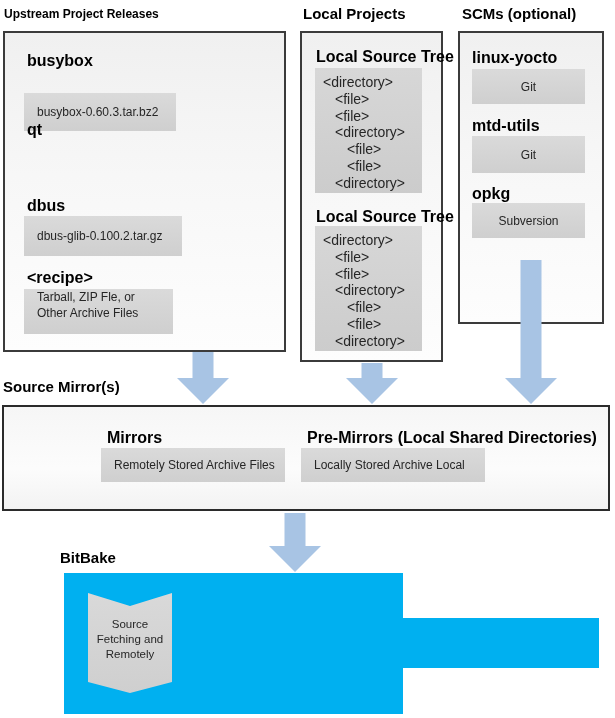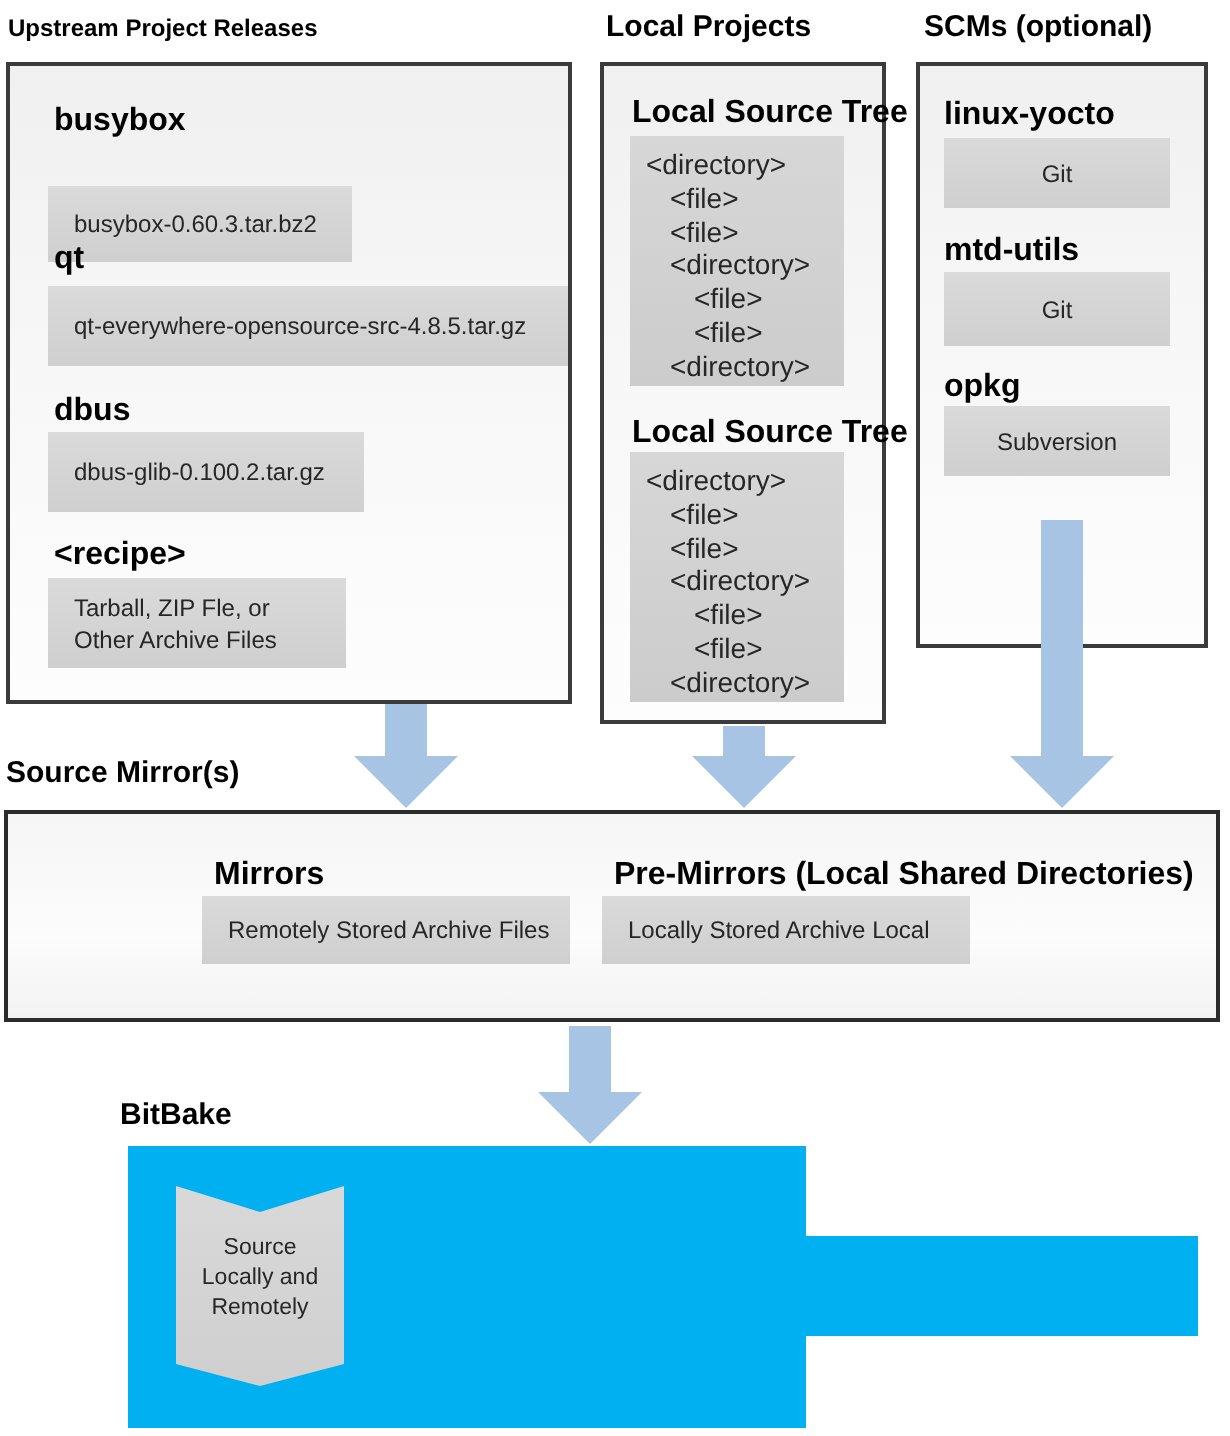--- a/index.html
+++ b/index.html
@@ -14,21 +14,21 @@
     box-sizing:border-box;
   }
   .inner-label{position:absolute;font-weight:bold;font-size:16px;color:#000;white-space:nowrap;}
   .item-box{
     position:absolute;background:linear-gradient(180deg,#dadada 0%,#cfcfcf 100%);
     font-size:12px;color:#262626;box-sizing:border-box;
     display:flex;align-items:center;
   }
   .item-box.left{padding-left:13px;}
   .item-box.center{justify-content:center;}
-  .item-box.two-line{flex-direction:column;align-items:flex-start;justify-content:center;line-height:16px;}
+  .item-box.two-line{flex-direction:column;align-items:flex-start;line-height:16px;}
   .tree-box{
     position:absolute;background:linear-gradient(180deg,#d7d7d7 0%,#cccccc 100%);
     font-size:14px;color:#262626;box-sizing:border-box;padding:6px 0 0 8px;line-height:16.8px;
   }
   .tree-line{white-space:pre;}
   .ind0{padding-left:0;}
   .ind1{padding-left:12px;}
   .ind2{padding-left:24px;}
   .arrow{position:absolute;}
   .arrow .shaft{
@@ -62,21 +62,20 @@
 
   <div class="sec-title" style="left:4px;top:7px;font-size:12px;">Upstream Project Releases</div>
   <div class="sec-title" style="left:303px;top:5px;">Local Projects</div>
   <div class="sec-title" style="left:462px;top:5px;">SCMs (optional)</div>
 
   <div class="outer-box" style="left:3px;top:31px;width:283px;height:321px;">
     <div class="inner-label" style="left:22px;top:19px;">busybox</div>
     <div class="item-box left" style="left:19px;top:43px;width:152px;height:38px;margin-top:17px;">busybox-0.60.3.tar.bz2</div>
 
     <div class="inner-label" style="left:22px;top:88px;">qt</div>
-    <div class="item-box left" style="left:19px;top:110px;width:260px;height:40px;">qt-everywhere-opensource-src-4.8.5.tar.gz</div>
 
     <div class="inner-label" style="left:22px;top:164px;">dbus</div>
     <div class="item-box left" style="left:19px;top:183px;width:158px;height:40px;">dbus-glib-0.100.2.tar.gz</div>
 
     <div class="inner-label" style="left:22px;top:236px;">&lt;recipe&gt;</div>
     <div class="item-box left two-line" style="left:19px;top:256px;width:149px;height:45px;">
       <span>Tarball, ZIP Fle, or</span>
       <span>Other Archive Files</span>
     </div>
   </div>
@@ -140,17 +139,17 @@
   <div class="arrow" style="left:269px;top:513px;width:52px;height:59px;">
     <div class="shaft"></div>
       <div class="head"></div>
   </div>
 
   <div class="sec-title" style="left:60px;top:549px;">BitBake</div>
   <div id="bitbake-main"></div>
   <div id="bitbake-bar"></div>
   <div id="ribbon">
     <div>Source</div>
-    <div>Locally and</div>
+    <div>Fetching and</div>
     <div>Remotely</div>
   </div>
 
 </div>
 
 </body></html>

